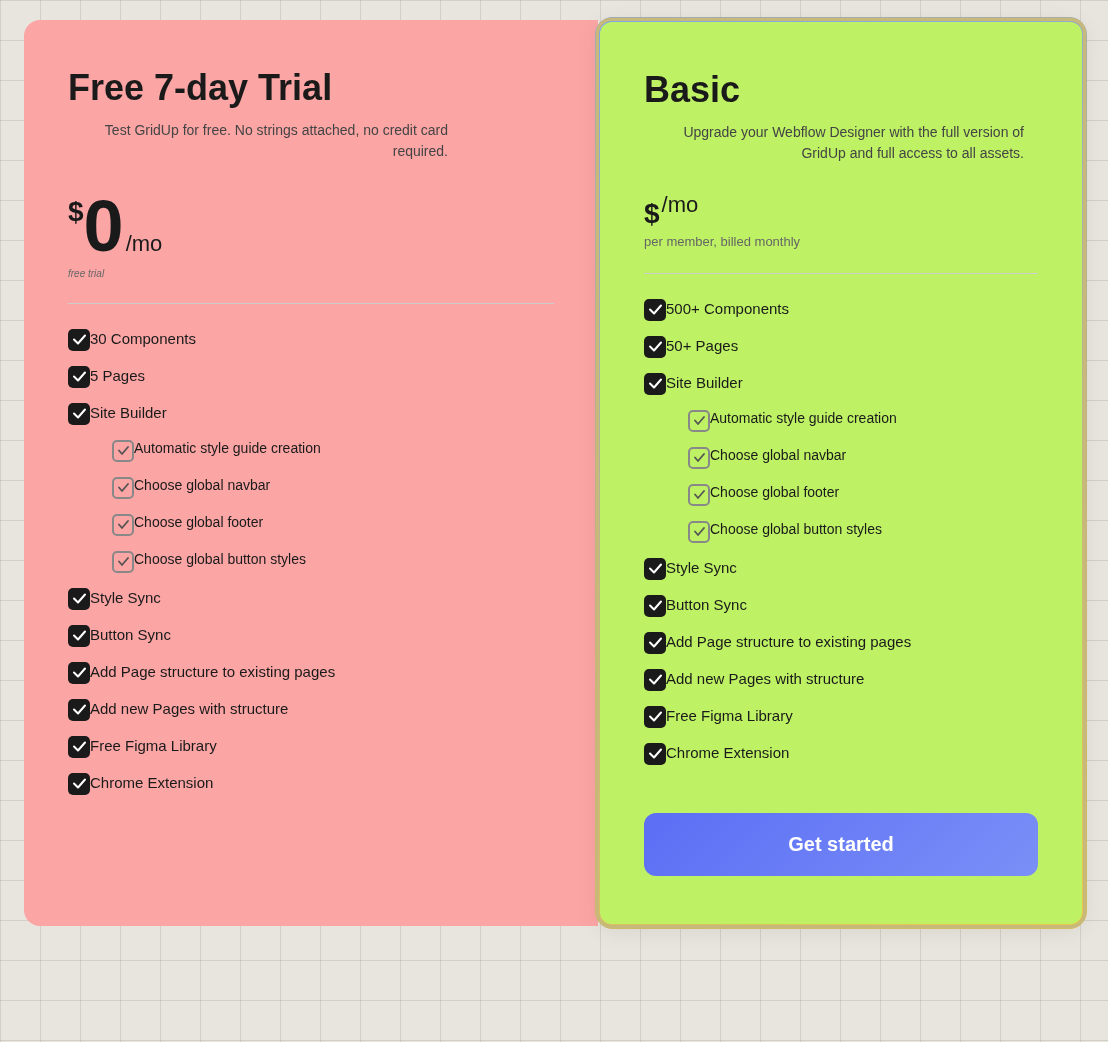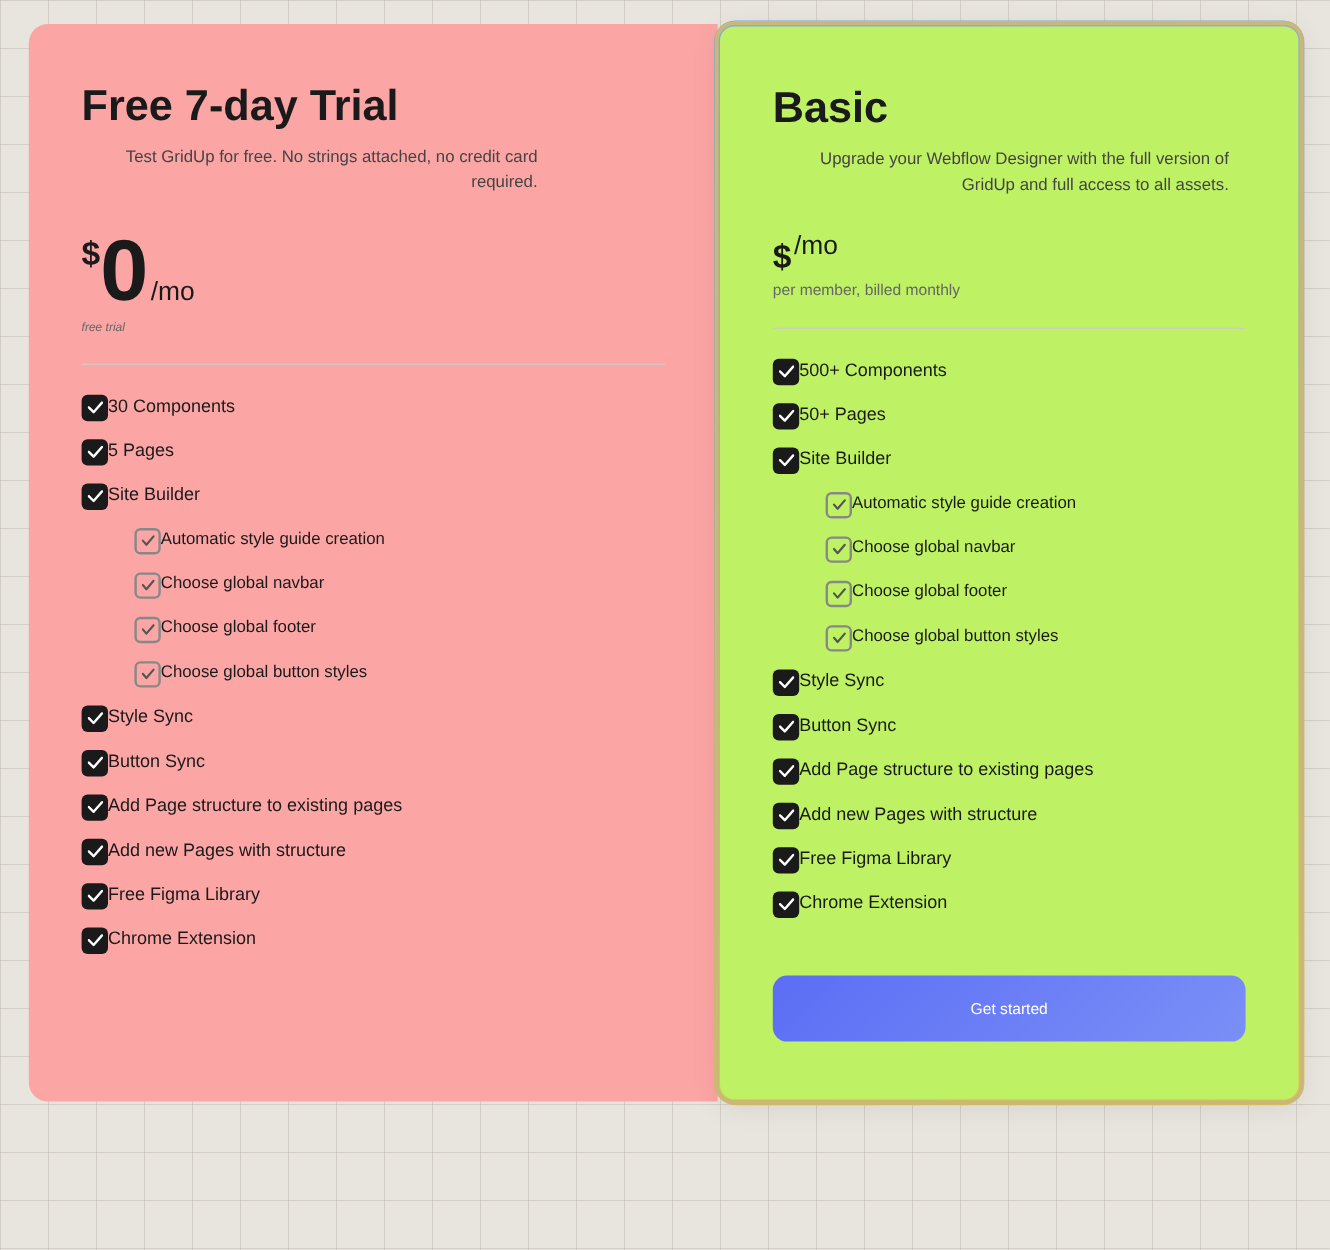--- a/index.html
+++ b/index.html
@@ -189,23 +189,23 @@
       cursor: pointer;
       margin-top: auto;
     }
 
     .btn-get-started {
       width: 100%;
       padding: 20px 24px;
       background: linear-gradient(135deg, #5b6ef5 0%, #7b8ff7 100%);
       border: none;
       border-radius: 12px;
-      font-size: 13px;
+      font-size: 20px;
       color: #ffffff;
-      font-weight: 400;
+      font-weight: 700;
       cursor: pointer;
       margin-top: 16px;
     }
   </style>
 </head>
 <body>
 
 <div class="pricing-container">
 
   <div class="card-free">

